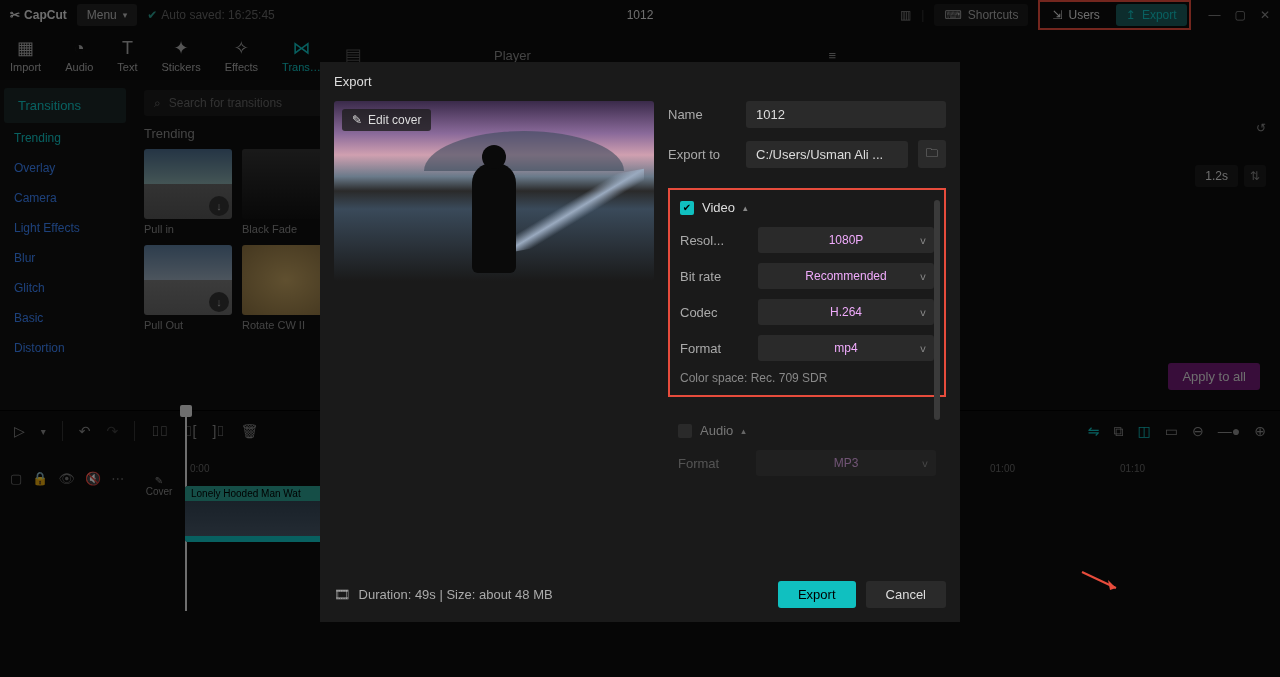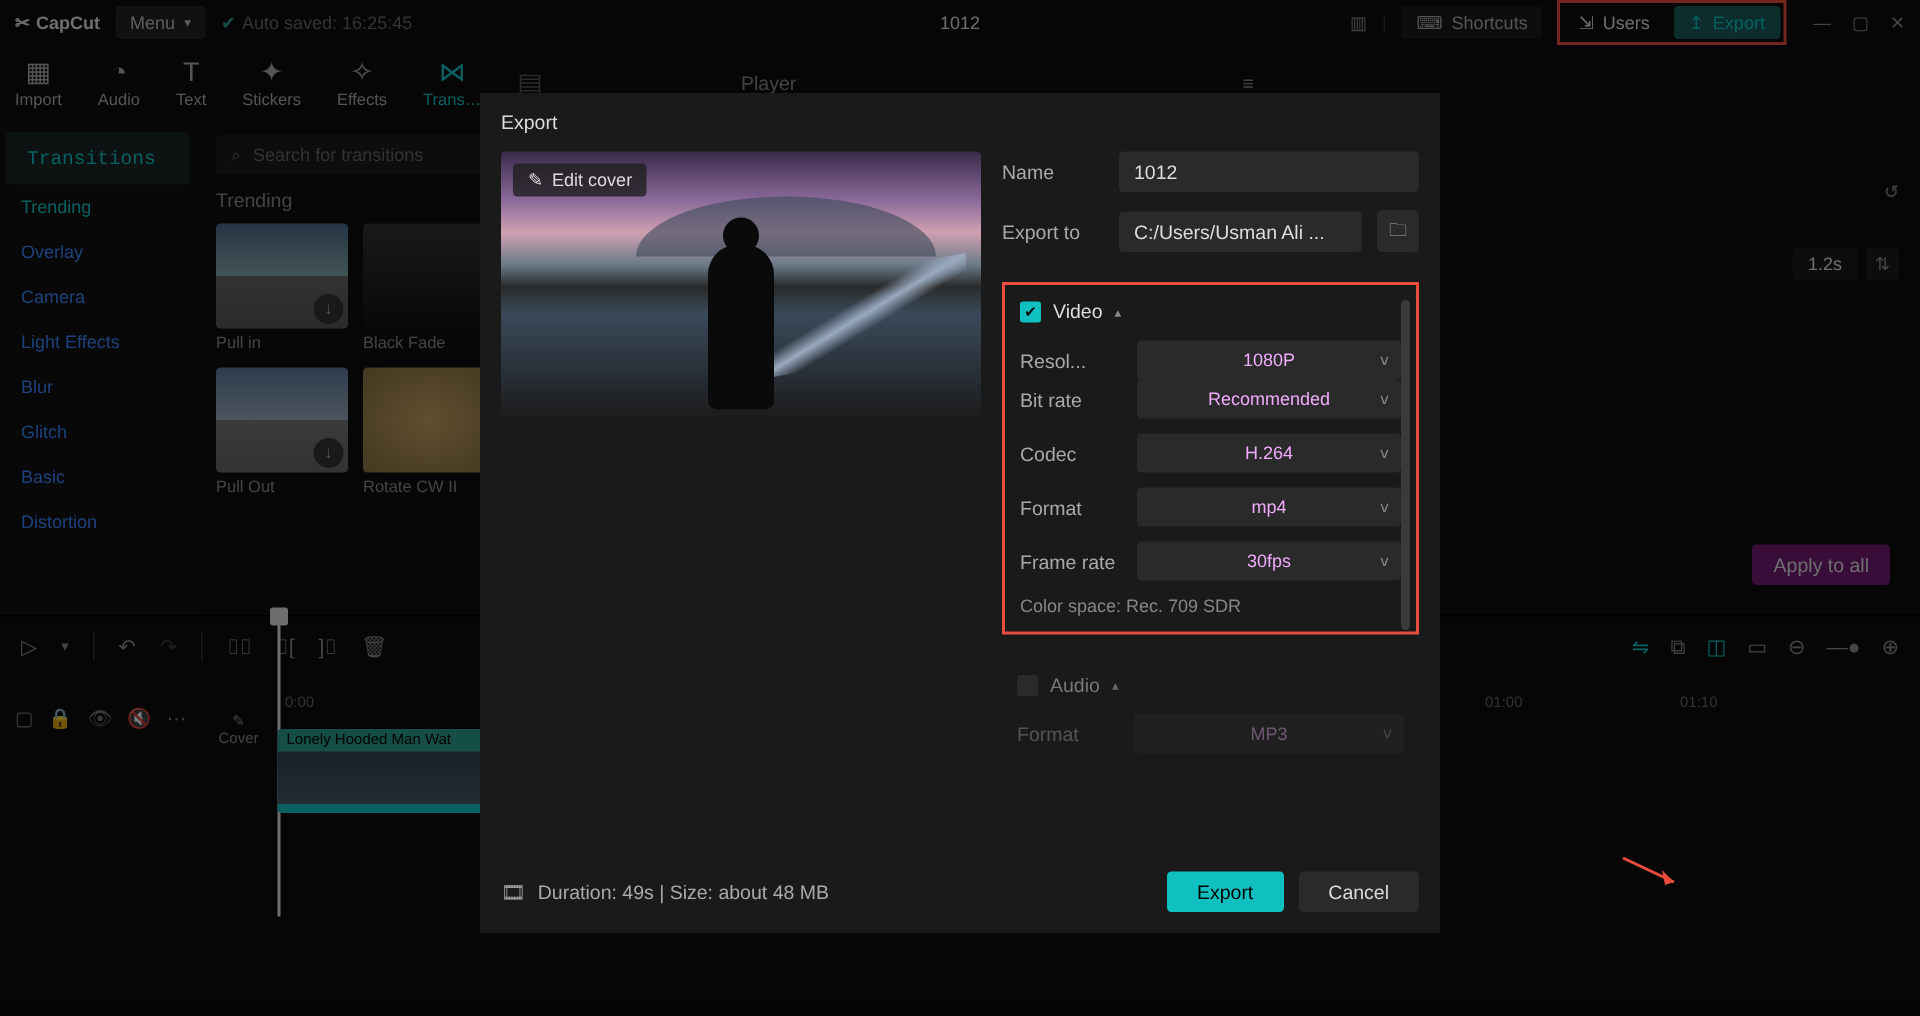--- a/index.html
+++ b/index.html
@@ -46,21 +46,21 @@
 
 .main-area {
   display: flex;
   height: 330px;
 }
 .left-panel {
   width: 130px;
   background: #111;
   padding: 8px 0;
 }
-.left-tab { padding: 10px 14px; color: #888; font-size: 13px; border-radius: 3px; margin: 0 4px; font-family: Liberation Mono, monospace; }
+.left-tab { padding: 10px 14px; color: #888; font-size: 13px; border-radius: 3px; margin: 0 4px; }
 .left-tab.active { color: #10c0c0; background: #1a2626; }
 .left-cat { padding: 8px 14px; color: #3b82f6; font-size: 12px; }
 .left-cat.active { color: #10c0c0; }
 
 .content-panel {
   flex: 1;
   background: #0f0f0f;
   padding: 10px 14px;
   position: relative;
 }
@@ -428,39 +428,35 @@
           </div>
       </div>
 
       <div class="video-section">
         <div class="scroll-thumb"></div>
         <div class="section-head">
           <div class="checkbox">✔</div>
           <span>Video</span>
           <span style="font-size:9px;color:#888">▴</span>
         </div>
-        <div class="form-row" style="">
+        <div class="form-row" style="margin-bottom:10px">
           <div class="form-label">Resol...</div>
           <div class="dropdown">1080P</div>
         </div>
         <div class="form-row" style="margin-bottom:10px">
           <div class="form-label">Bit rate</div>
           <div class="dropdown">Recommended</div>
         </div>
         <div class="form-row" style="margin-bottom:10px">
           <div class="form-label">Codec</div>
           <div class="dropdown">H.264</div>
         </div>
         <div class="form-row" style="margin-bottom:10px">
           <div class="form-label">Format</div>
           <div class="dropdown">mp4</div>
-        </div>
-        <div class="form-row" style="margin-bottom:10px">
-          <div class="form-label" style="width:68px">Frame rate</div>
-          <div class="dropdown">30fps</div>
         </div>
         <div class="colorspace">Color space: Rec. 709 SDR</div>
       </div>
 
       <div class="audio-section">
         <div class="section-head">
           <div class="checkbox off"></div>
           <span>Audio</span>
           <span style="font-size:9px;color:#666">▴</span>
         </div>

